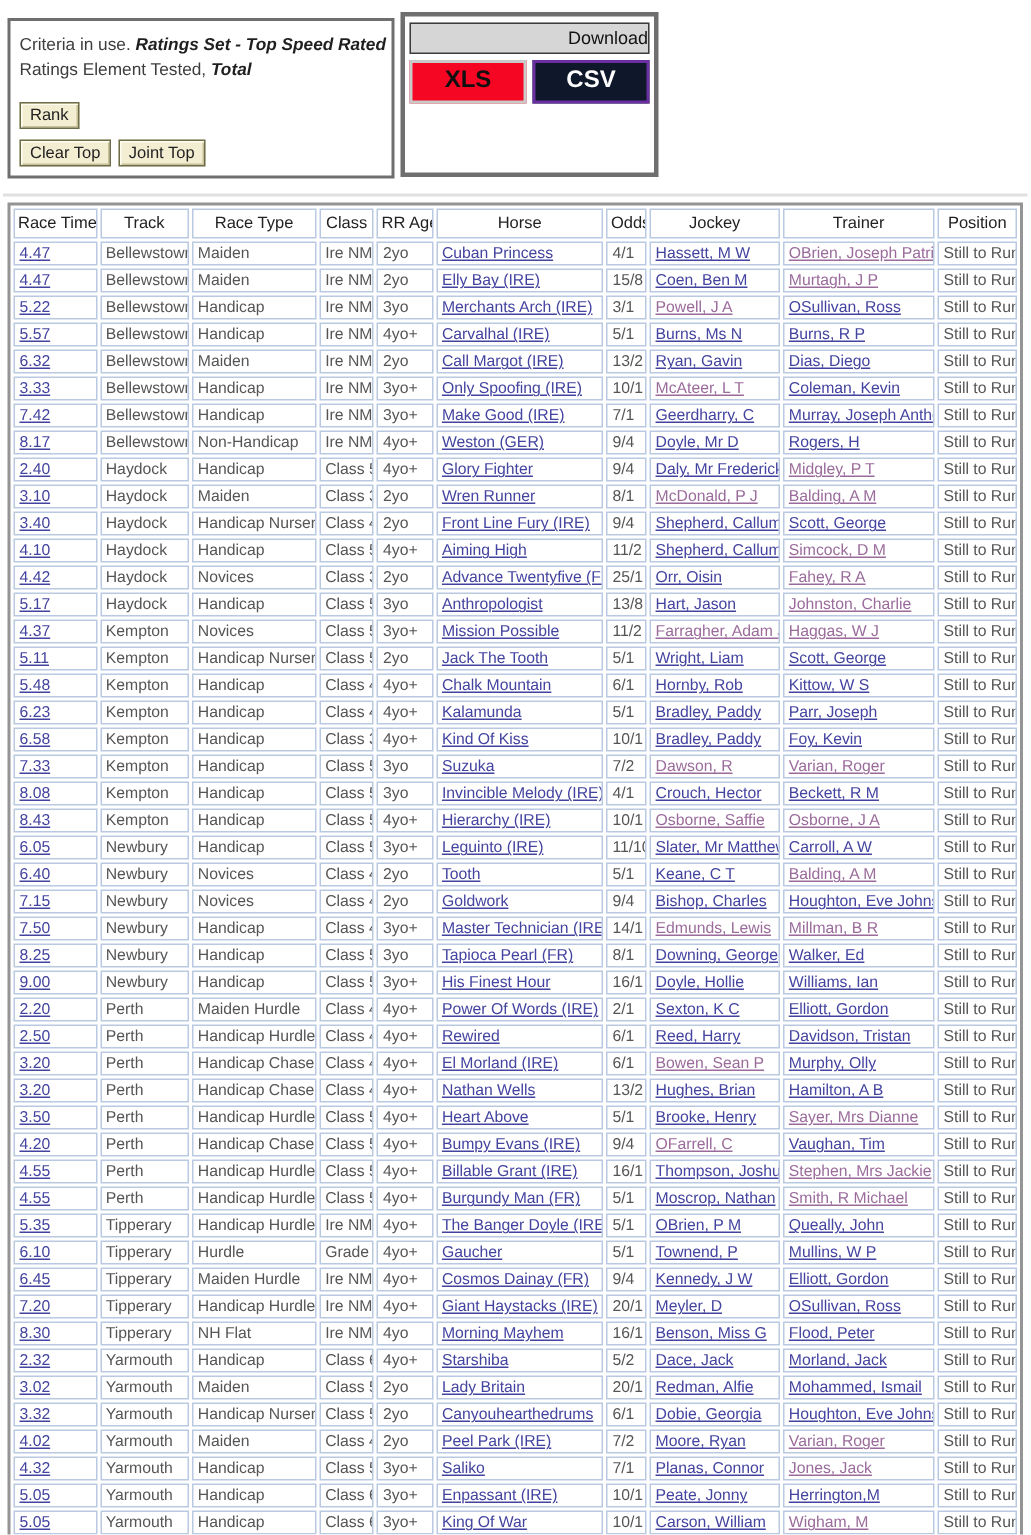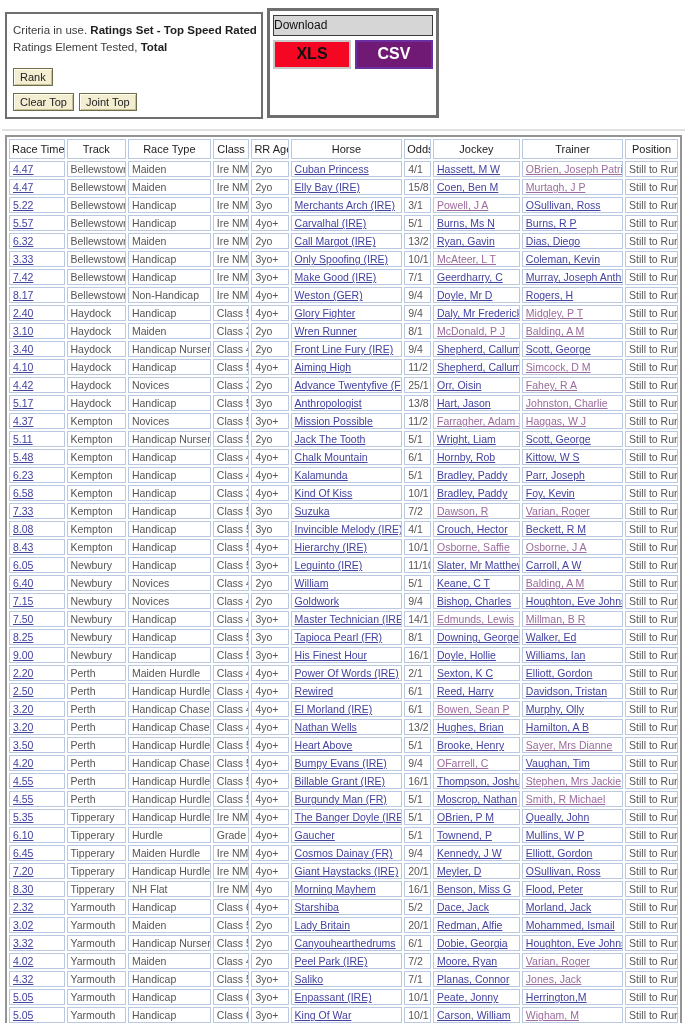--- a/index.html
+++ b/index.html
@@ -10,46 +10,46 @@
     color:#4f4f4f;
   }
   .top-area { display:flex; align-items:flex-start; margin:12px 0 0 5px; }
   .criteria-box {
     width:258px; min-height:105px;
     border:2px solid #6f6f6f;
     padding:8px 6px 6px 6px;
     background:#fff;
   }
   .criteria-text { font-size:11.5px; color:#3d3d3d; line-height:1.45; white-space:nowrap; }
-  .criteria-text b { color:#1f1f1f; }
+  .criteria-text b { color:#1f1f1f;font-style:italic; }
   .beige-btn {
     font-family:"Liberation Sans", sans-serif;
     background:#f3edd2; color:#222;
     border:1px solid #6d6d49;
     box-shadow: inset 1px 1px 0 #fffdf0, inset -1px -1px 0 #c8c098;
     font-size:11px; padding:2px 6px; cursor:pointer;
   }
   .rank-row { margin-top:12px; }
   .btn-row { margin-top:7px; display:flex; gap:5px; }
   .download-box {
     width:172px; height:110px; margin-left:4px; margin-top:-4px;
     border:3px solid #6f6f6f; padding:4px 3px 3px 3px; background:#fff;
   }
   .download-header {
     background:#d6d6d6; border:1px solid #3c3c3c; color:#111;
-    font-size:12px; text-align:left; padding:2px 0 3px 0; margin-bottom:4px;
+    font-size:12px; text-align:right; padding:2px 0 3px 0; margin-bottom:4px;
   }
   .dl-buttons { display:flex; gap:4px; }
   .dl-btn {
     flex:1; font-family:"Liberation Sans", sans-serif;
     font-size:16px; font-weight:bold; text-align:center;
     padding:3px 0 4px 0; cursor:pointer;
   }
   .xls { background:#f50723; color:#101010; border:2px solid #c9c9c9; }
-  .csv { background:#701a75; color:#ffffff; border:2px solid #6a30a2; }
+  .csv { background:#0f172a; color:#ffffff; border:2px solid #6a30a2; }
   hr.divider {
     border:none; border-top:2px solid #e0e0e0; margin:10px 2px 0 2px;
   }
   table.race-table {
     margin:4px 0 0 5px; width:677px;
     border:2px solid #949494;
     border-collapse:separate; border-spacing:2px;
     table-layout:fixed; background:#fff;
   }
   th {
@@ -397,21 +397,21 @@
         <td><a class="cell-link" href="#">Slater, Mr Matthew</a></td>
         <td><a class="cell-link" href="#">Carroll, A W</a></td>
         <td>Still to Run</td>
       </tr>
       <tr>
         <td><a class="cell-link" href="#">6.40</a></td>
         <td>Newbury</td>
         <td>Novices</td>
         <td>Class 4</td>
         <td>2yo</td>
-        <td><a class="cell-link" href="#">William</a></td>
+        <td><a class="cell-link" href="#">Tooth</a></td>
         <td>5/1</td>
         <td><a class="cell-link" href="#">Keane, C T</a></td>
         <td><a class="cell-link visited" href="#">Balding, A M</a></td>
         <td>Still to Run</td>
       </tr>
       <tr>
         <td><a class="cell-link" href="#">7.15</a></td>
         <td>Newbury</td>
         <td>Novices</td>
         <td>Class 4</td>

